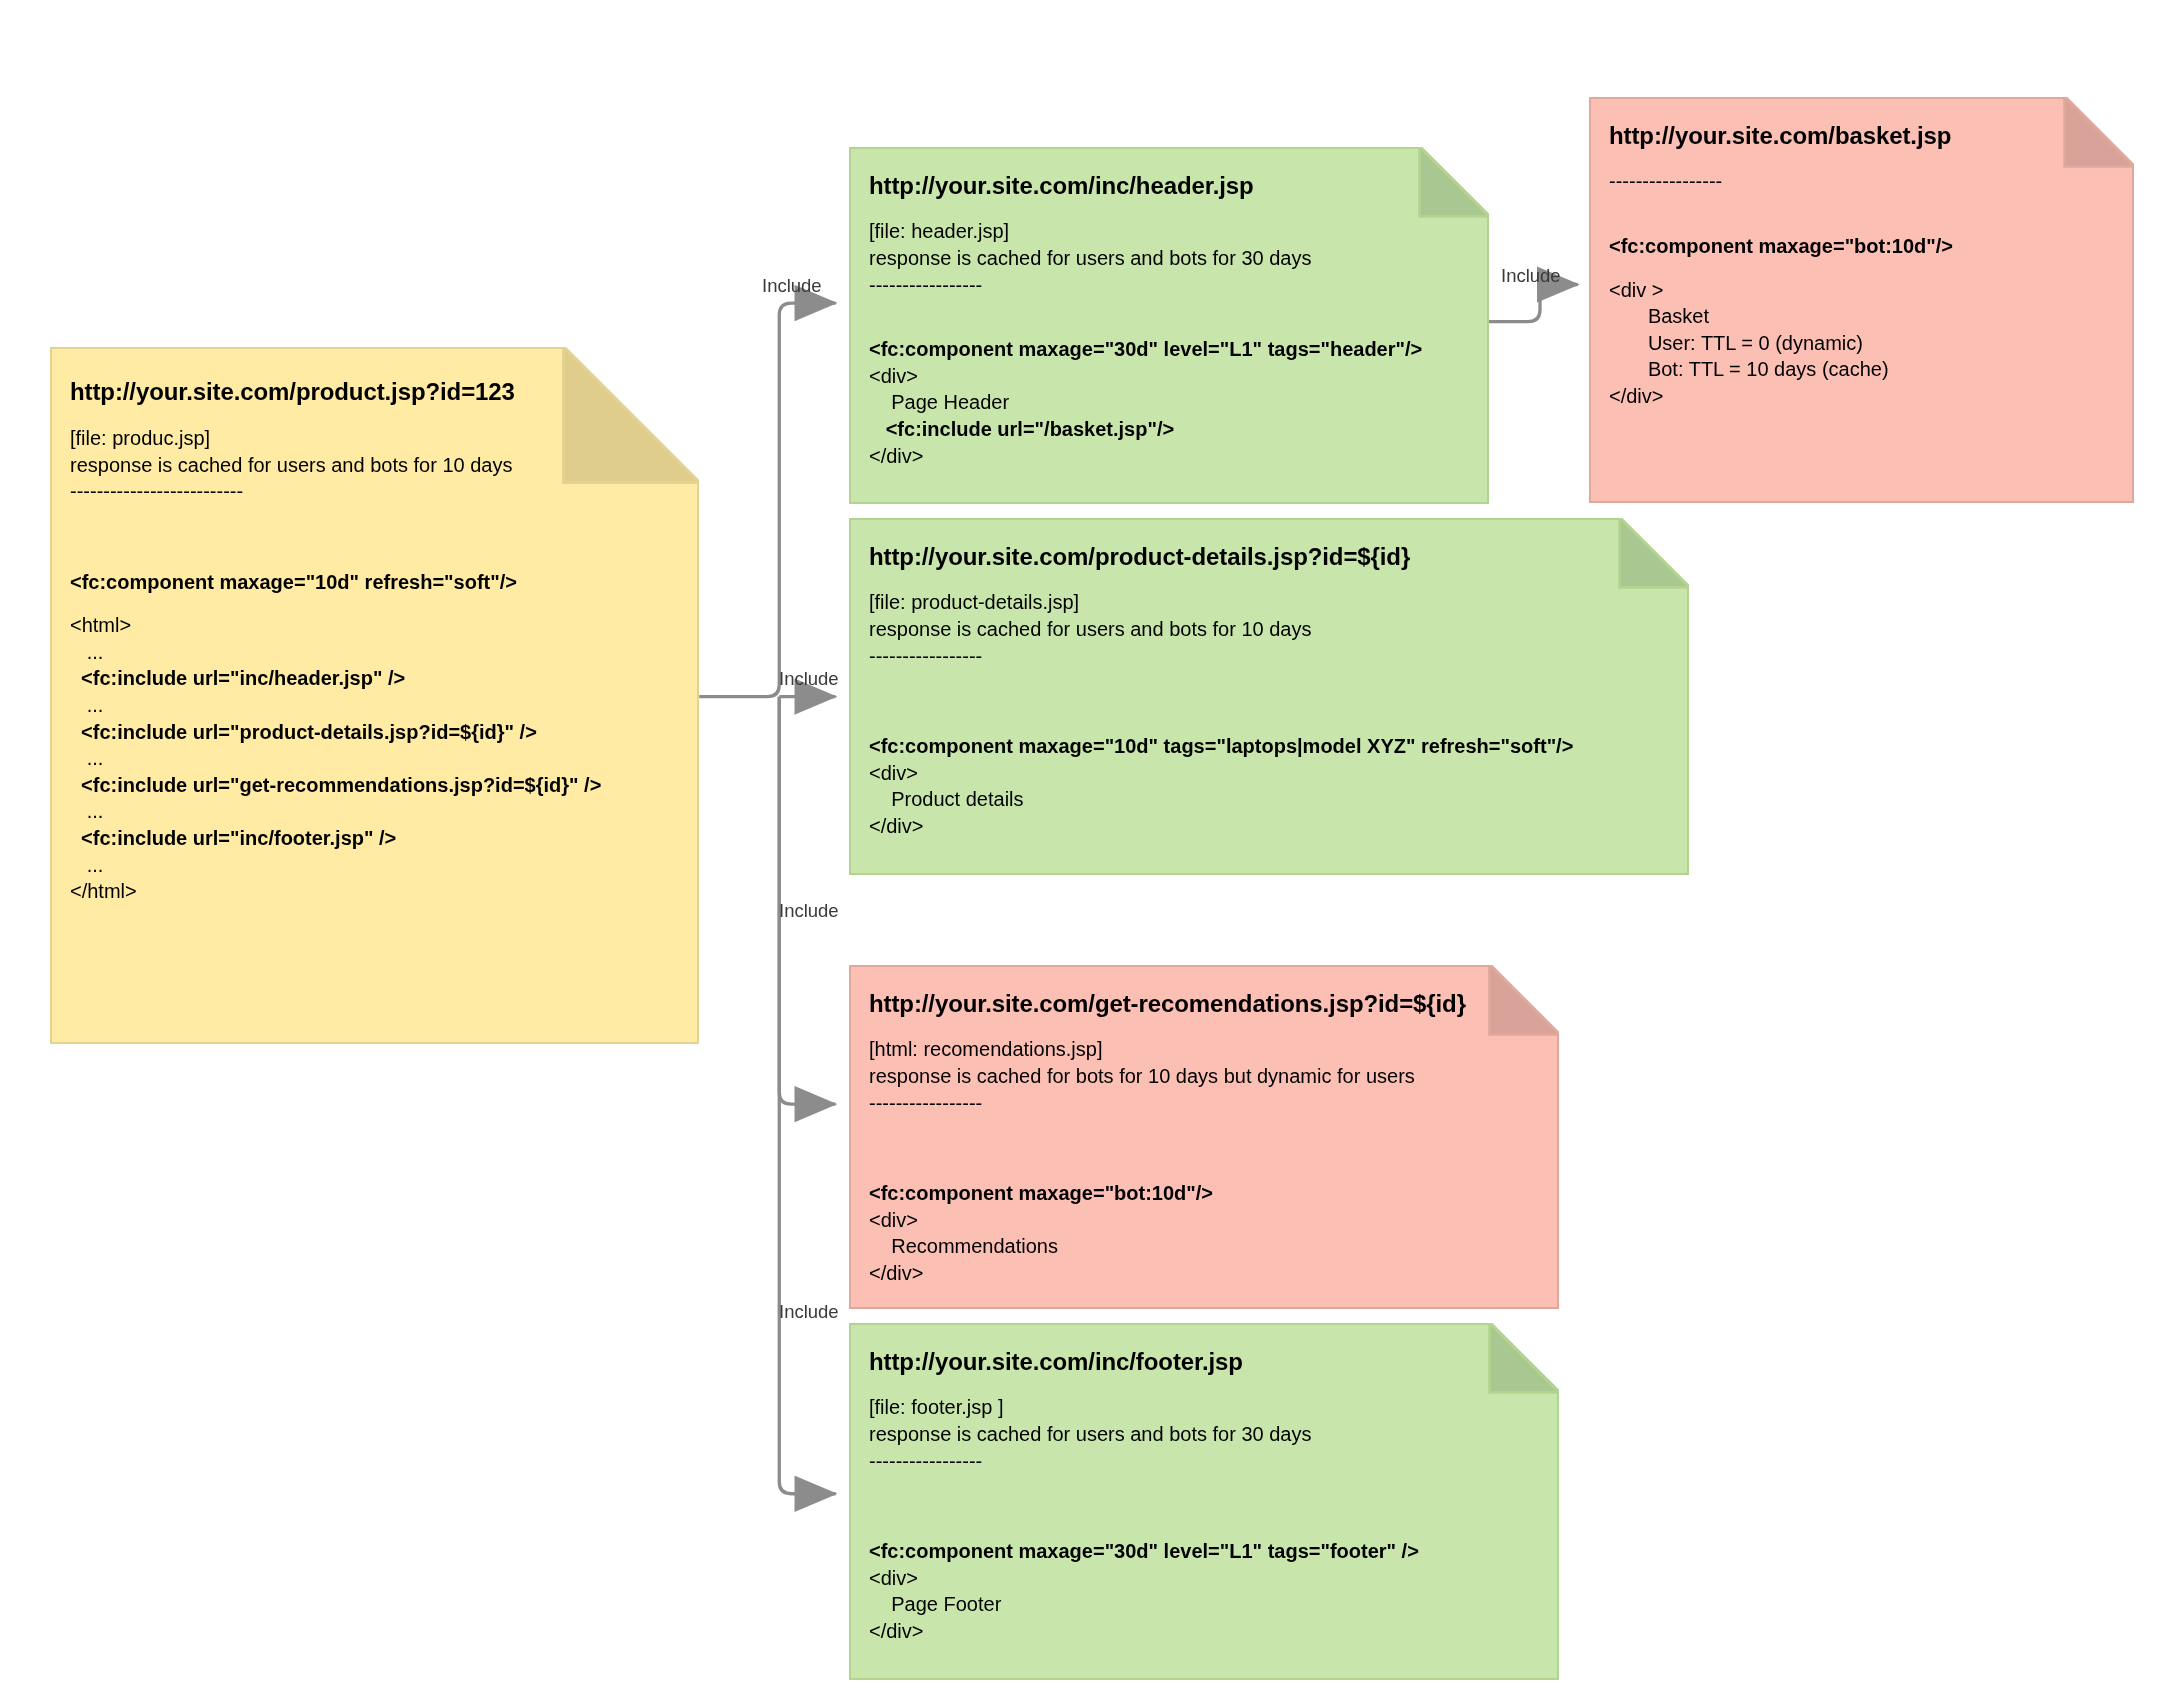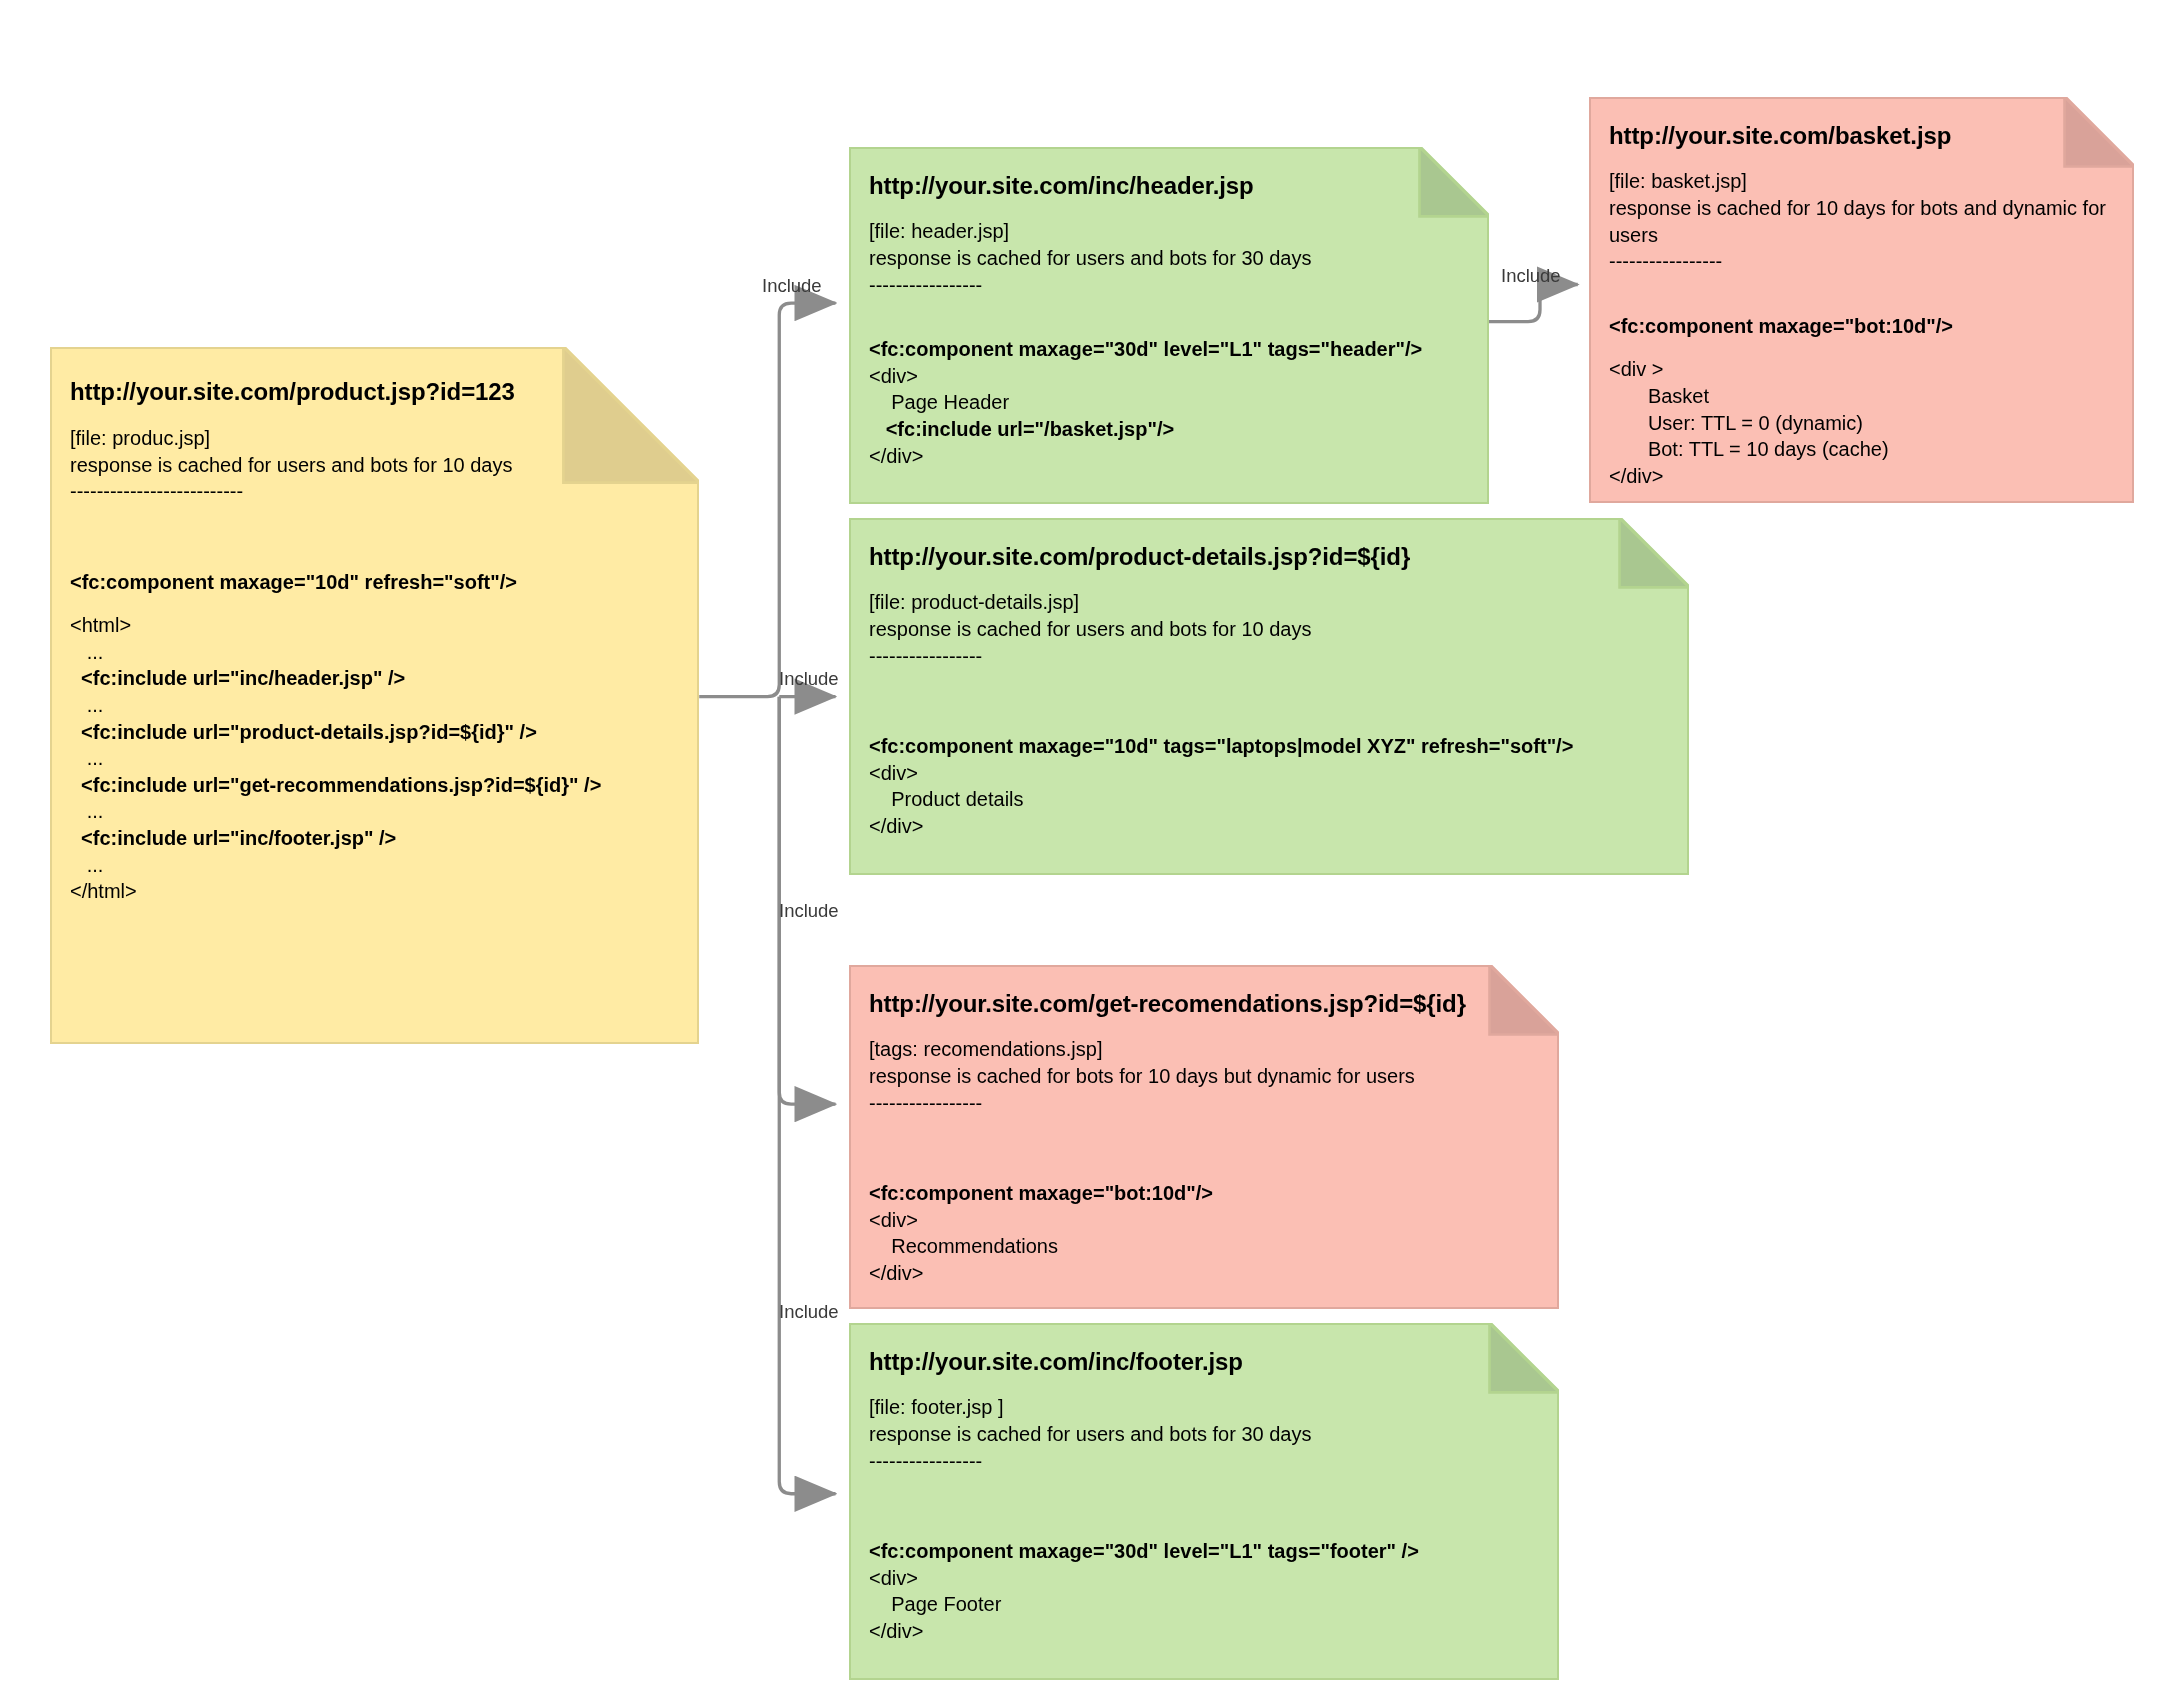--- a/index.html
+++ b/index.html
@@ -105,24 +105,20 @@
   </div>
 
   <div class="note" style="left:1589px;top:97px;width:545px;height:406px;">
     <svg class="paper" viewBox="0 0 824 613" preserveAspectRatio="none">
       <path d="M0,0 L719,0 L824,105 L824,613 L0,613 Z" fill="#fbbfb4" stroke="#e0a89d" stroke-width="6"></path>
       <path d="M719,0 L824,105 L719,105 Z" fill="#d9a299" stroke="#e0a89d" stroke-width="4"></path>
     </svg>
     <div class="body">
       <div class="ln title">http://your.site.com/basket.jsp</div>
       <div class="sp"></div>
-      <div style="font-size:20px;width:543px;">
-        <div class="ln txt">[file: basket.jsp]</div>
-        <div style="white-space:normal;width:529px;">response is cached for 10 days for bots and dynamic for users</div>
-      </div>
       <div class="ln txt">-----------------</div>
       <div class="sp-lg"></div>
       <div class="ln code b">&lt;fc:component maxage="bot:10d"/&gt;</div>
       <div class="sp"></div>
       <div class="ln code">&lt;div &gt;</div>
       <div class="ln code">       Basket</div>
       <div class="ln code">       User: TTL = 0 (dynamic)</div>
       <div class="ln code">       Bot: TTL = 10 days (cache)</div>
       <div class="ln code">&lt;/div&gt;</div>
     </div>
@@ -148,21 +144,21 @@
   </div>
 
   <div class="note" style="left:849px;top:965px;width:710px;height:344px;">
     <svg class="paper" viewBox="0 0 1073 520" preserveAspectRatio="none">
       <path d="M0,0 L968,0 L1073,105 L1073,520 L0,520 Z" fill="#fbbfb4" stroke="#e0a89d" stroke-width="6"></path>
       <path d="M968,0 L1073,105 L968,105 Z" fill="#d9a299" stroke="#e0a89d" stroke-width="4"></path>
     </svg>
     <div class="body">
       <div class="ln title">http://your.site.com/get-recomendations.jsp?id=${id}</div>
       <div class="sp"></div>
-      <div class="ln txt">[tags: recomendations.jsp]</div>
+      <div class="ln txt">[html: recomendations.jsp]</div>
       <div class="ln txt">response is cached for bots for 10 days but dynamic for users</div>
       <div class="ln txt">-----------------</div>
       <div class="sp-xl"></div>
       <div class="ln code b">&lt;fc:component maxage="bot:10d"/&gt;</div>
       <div class="ln code">&lt;div&gt;</div>
       <div class="ln code">    Recommendations</div>
       <div class="ln code">&lt;/div&gt;</div>
     </div>
   </div>
 

